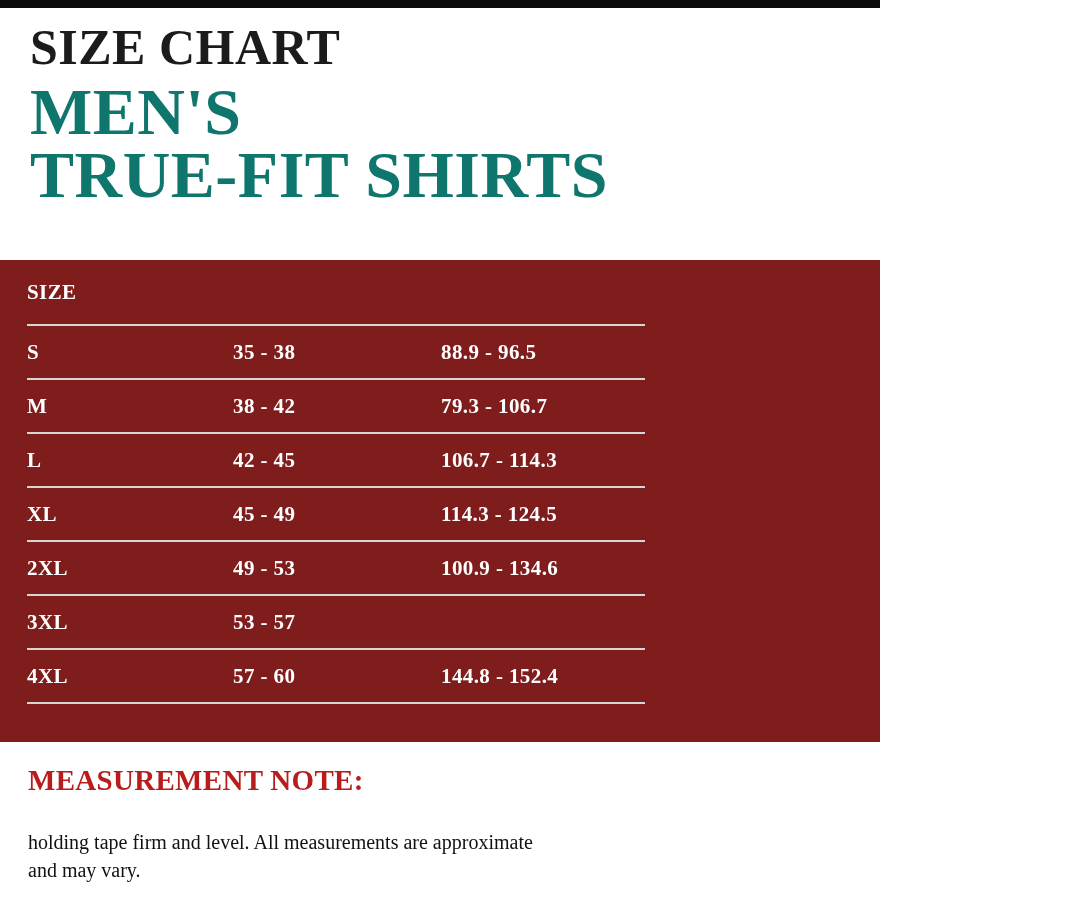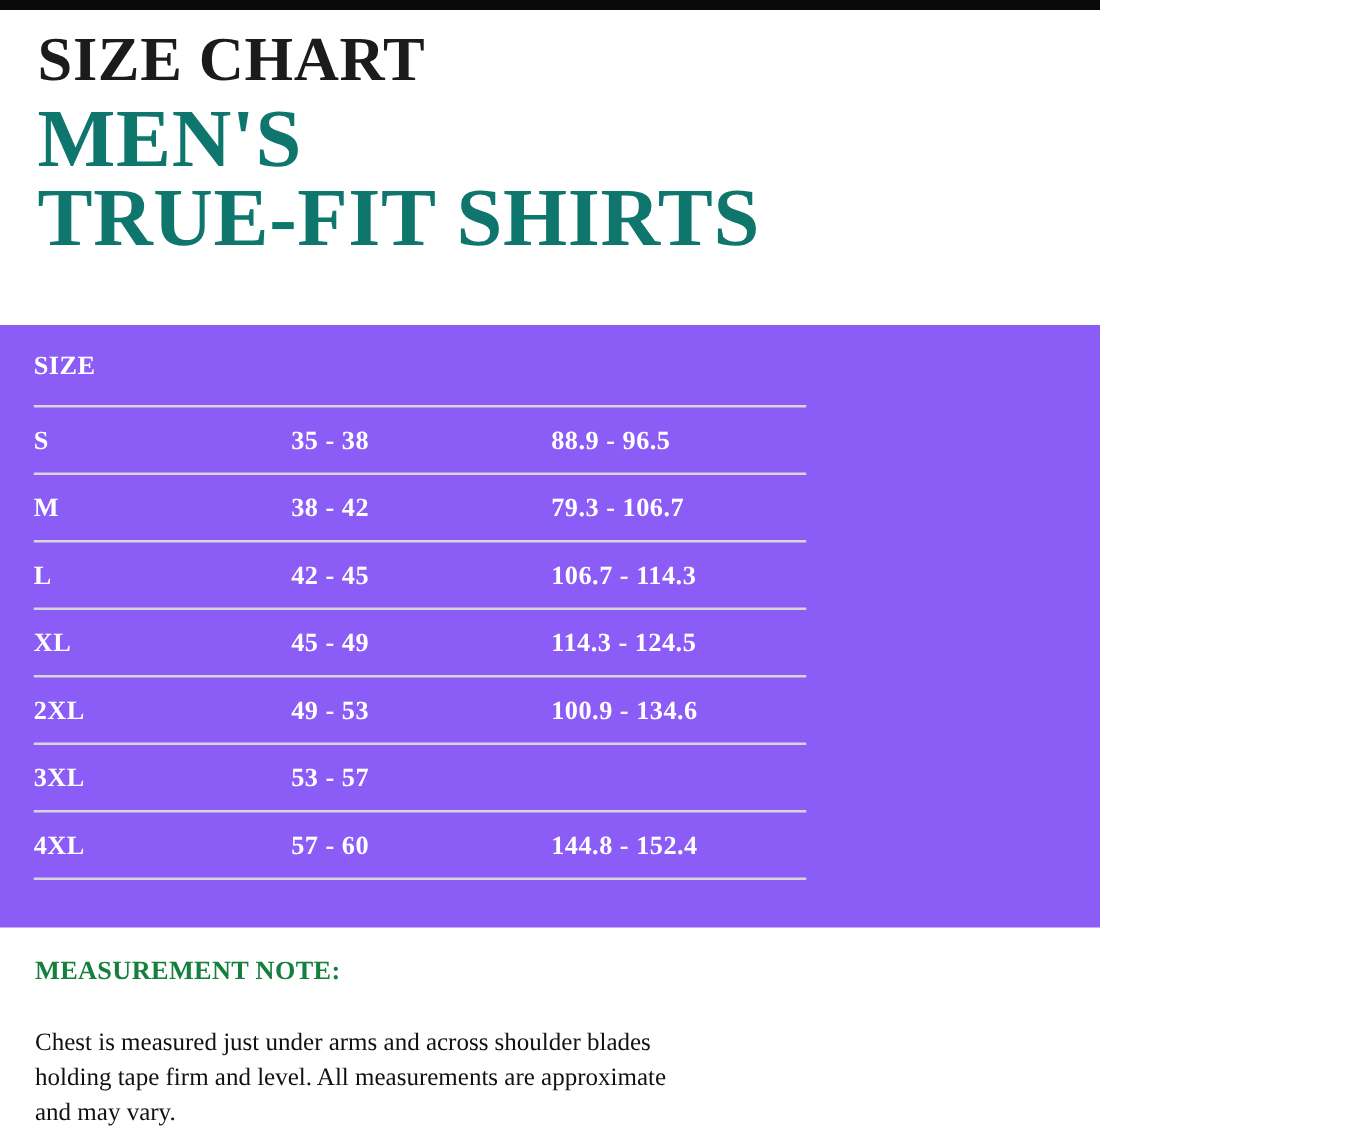--- a/index.html
+++ b/index.html
@@ -44,21 +44,21 @@
     position: absolute;
     top: 24px; right: 30px;
     width: 160px; height: 88px;
   }
   .logo svg { width: 100%; height: 100%; display: block; }
   
   .panel {
     position: absolute;
     top: 260px; left: 0;
     width: 1080px; height: 482px;
-    background: #8b5cf6;
+    background: #7f1d1d;
   }
   .size-table {
     margin-left: 27px;
     width: 618px;
   }
   .t-row {
     display: grid;
     grid-template-columns: 206px 208px 1fr;
     align-items: center;
     height: 54px;
@@ -71,24 +71,24 @@
   .t-row.t-header { height: 66px; }
   .t-cell { white-space: nowrap; }
   
   .note {
     position: absolute;
     top: 742px; left: 28px;
     width: 700px;
   }
   .note-heading {
     margin: 22px 0 0 0;
-    font-size: 21px;
+    font-size: 29px;
     font-weight: 700;
     letter-spacing: 0.3px;
-    color: #15803d;
+    color: #b91c1c;
   }
   .note-body {
     margin-top: 31px;
     font-size: 20px;
     line-height: 28px;
     color: #111111;
   }
 </style>
 </head>
 <body>
@@ -161,19 +161,18 @@
         <div class="t-cell">57 - 60</div>
         <div class="t-cell">144.8 - 152.4</div>
       </div>
 
     </div>
   </div>
 
   <div class="note">
     <h2 class="note-heading">MEASUREMENT NOTE:</h2>
     <div class="note-body">
-      <div>Chest is measured just under arms and across shoulder blades</div>
       <div>holding tape firm and level. All measurements are approximate</div>
       <div>and may vary.</div>
     </div>
   </div>
 
 </div>
 
 </body></html>

